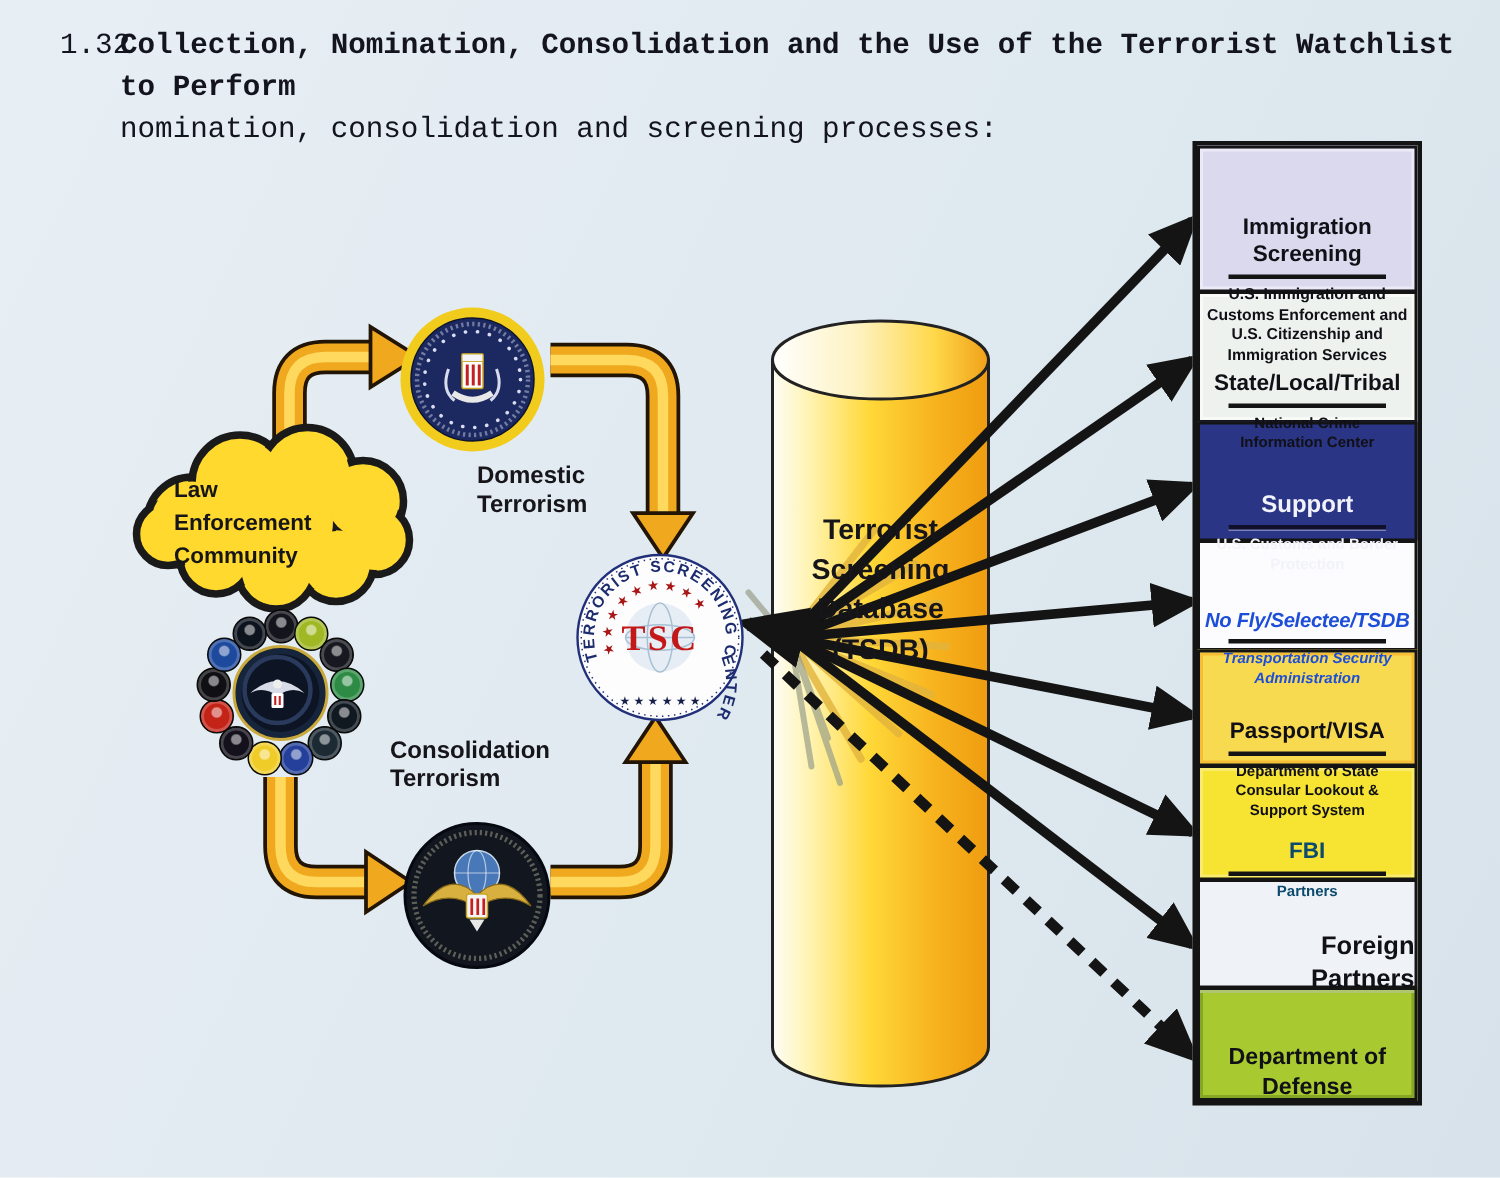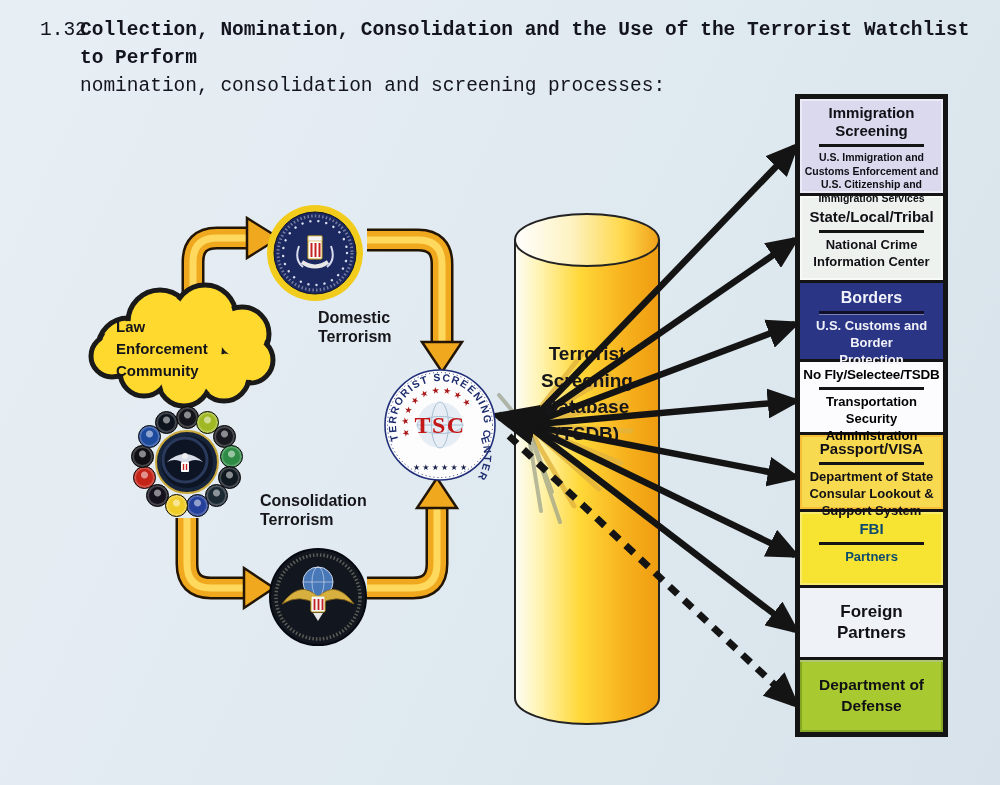--- a/index.html
+++ b/index.html
@@ -31,23 +31,23 @@
     border:1.5px solid #0a0a0a;box-sizing:border-box;
     box-shadow:inset 0 0 0 2px rgba(255,255,255,.22);}
   .center-seal{position:absolute;left:26px;top:26px;width:64px;height:64px;border-radius:50%;
     background:#0d1424;border:2px solid #c9a93c;box-sizing:border-box;
     box-shadow:inset 0 0 0 4px #17253c;display:flex;align-items:center;justify-content:center;}
   
   .col{position:absolute;left:795px;top:4px;width:153px;border:3px solid #141414;
     background:#cfd7df;box-sizing:border-box;}
   .box{border:2px solid #141414;box-sizing:border-box;text-align:center;padding-top:5px;}
   .box + .box{border-top-width:2px;margin-top:-1px;}
-  .btitle{font-weight:700;font-size:15px;line-height:1.2;}
+  .btitle{font-weight:700;font-size:15px;line-height:1.2;margin-top:39px;}
   .rule{height:3px;background:#141414;width:74%;margin:4px auto 4px;}
-  .bsub{font-weight:700;font-size:13px;line-height:1.3;margin-top:1px;}
+  .bsub{font-weight:700;font-size:10px;line-height:1.3;margin-top:1px;}
   .box.b0{height:98px;box-shadow:inset 0 0 0 2px #eceaf6;} .box.b0 .btitle{font-size:15px;} .box.b0 .bsub{font-size:10.5px;}
   .box.b1{height:88px;box-shadow:inset 0 0 0 2px #f8faf8;padding-top:12px;}
   .box.b2{height:80px;} .box.b2 .btitle{font-size:16px;} .box.b2 .rule{background:#10102c;box-shadow:0 1px 0 rgba(200,205,235,.5);}
   .box.b3{height:74px;} .box.b3 .btitle{font-size:13.5px;letter-spacing:-.2px;}
   .box.b4{height:78px;box-shadow:inset 0 0 0 2px rgba(242,168,32,.55);}
   .box.b5{height:77px;box-shadow:inset 0 0 0 2px rgba(250,240,150,.6);padding-top:8px;}
   .box.b6{height:73px;display:flex;flex-direction:column;justify-content:center;padding-top:0;}
     .box.b6 .btitle{font-size:17px;line-height:1.25;}
   .box.b7{height:76px;display:flex;flex-direction:column;justify-content:center;padding-top:0;
     box-shadow:inset 0 2px 0 rgba(255,255,255,.35),inset 0 0 0 2px rgba(100,130,25,.5);}
@@ -270,44 +270,44 @@
 U.S. Citizenship and
 Immigration Services</div>
     </div>
     <div class="box b1" style="background: rgb(238, 242, 238); color: rgb(16, 16, 22);">
       <div class="btitle pre">State/Local/Tribal</div>
       <div class="rule"></div>
       <div class="bsub pre">National Crime
 Information Center</div>
     </div>
     <div class="box b2" style="background: rgb(42, 53, 133); color: rgb(242, 242, 250);">
-      <div class="btitle pre">Borders</div>
+      <div class="btitle pre">Support</div>
       <div class="rule"></div>
       <div class="bsub pre">U.S. Customs and Border
 Protection</div>
     </div>
-    <div class="box b3" style="background: rgb(252, 252, 254); color: #000000;">
+    <div class="box b3" style="background: rgb(252, 252, 254); color: #1d4ed8; font-style: italic;">
       <div class="btitle pre">No Fly/Selectee/TSDB</div>
       <div class="rule"></div>
       <div class="bsub pre">Transportation Security
 Administration</div>
     </div>
     <div class="box b4" style="background: rgb(248, 218, 80); color: rgb(16, 16, 22);">
       <div class="btitle pre">Passport/VISA</div>
       <div class="rule"></div>
       <div class="bsub pre">Department of State
 Consular Lookout &amp;
 Support System</div>
     </div>
     <div class="box b5" style="background: rgb(247, 228, 50); color: #0c4a6e;">
       <div class="btitle pre">FBI</div>
       <div class="rule"></div>
       <div class="bsub pre">Partners</div>
     </div>
-    <div class="box b6" style="background: rgb(239, 243, 247); color: rgb(16, 16, 22);">
+    <div class="box b6" style="background: rgb(239, 243, 247); color: rgb(16, 16, 22); text-align: right;">
       <div class="btitle pre">Foreign
 Partners</div>
 
       <div class="bsub pre"></div>
     </div>
     <div class="box b7" style="background: rgb(168, 202, 48); color: rgb(16, 16, 22);">
       <div class="btitle pre">Department of
 Defense</div>
 
       <div class="bsub pre"></div>

